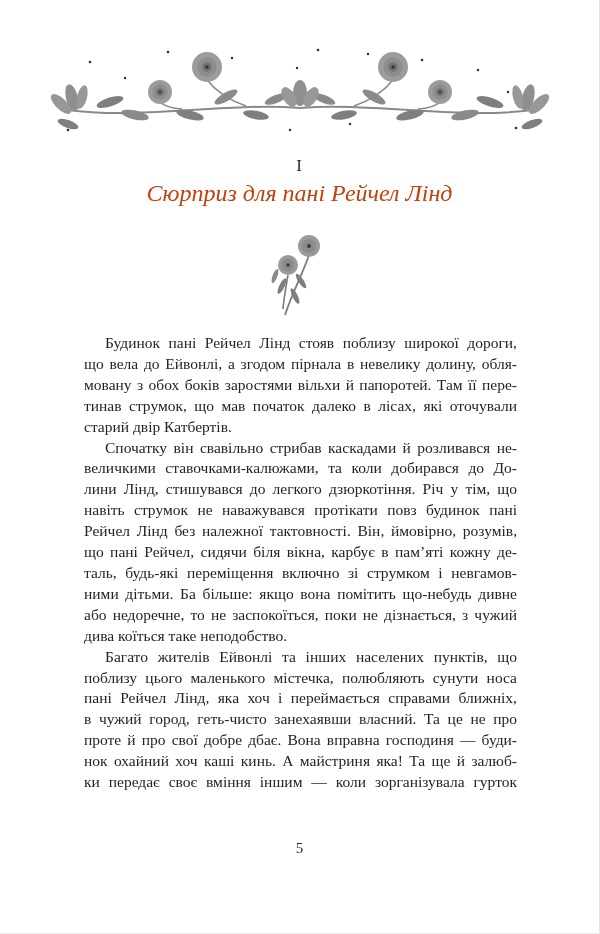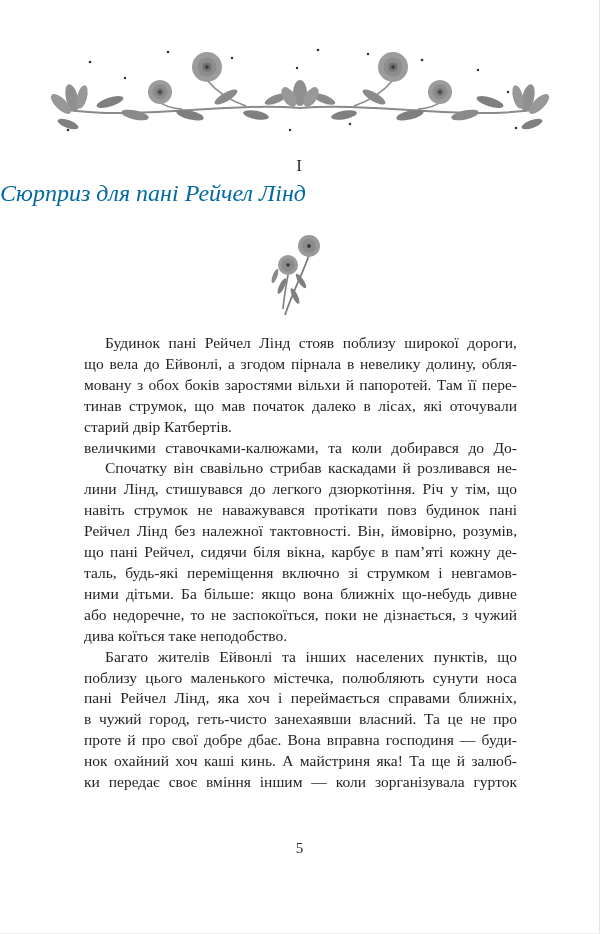--- a/index.html
+++ b/index.html
@@ -34,24 +34,24 @@
     text-align: center;
     font-size: 17px;
     letter-spacing: 1px;
     color: #2b2b2b;
   }
   .chapter-title {
     position: absolute;
     top: 180px;
     left: 0;
     width: 100%;
-    text-align: left;
+    text-align: center;
     font-style: italic;
     font-size: 24px;
-    color: #0369a1;
+    color: #c2410c;
   }
   .ornament-divider {
     position: absolute;
     left: 255px;
     top: 229px;
     width: 95px;
     height: 90px;
   }
   .body-text {
     position: absolute;
@@ -199,28 +199,28 @@
 
   <div class="body-text">
       <div class="paragraph">
         <div class="line first">Будинок пані Рейчел Лінд стояв поблизу широкої дороги,</div>
         <div class="line">що вела до Ейвонлі, а згодом пірнала в невелику долину, обля-</div>
         <div class="line">мовану з обох боків заростями вільхи й папоротей. Там її пере-</div>
         <div class="line">тинав струмок, що мав початок далеко в лісах, які оточували</div>
         <div class="line para-end">старий двір Катбертів.</div>
       </div>
       <div class="paragraph">
+        <div class="line first">Спочатку він свавільно стрибав каскадами й розливався не-</div>
         <div class="line">величкими ставочками-калюжами, та коли добирався до До-</div>
-        <div class="line first">Спочатку він свавільно стрибав каскадами й розливався не-</div>
         <div class="line">лини Лінд, стишувався до легкого дзюркотіння. Річ у тім, що</div>
         <div class="line">навіть струмок не наважувався протікати повз будинок пані</div>
         <div class="line">Рейчел Лінд без належної тактовності. Він, ймовірно, розумів,</div>
         <div class="line">що пані Рейчел, сидячи біля вікна, карбує в пам’яті кожну де-</div>
         <div class="line">таль, будь-які переміщення включно зі струмком і невгамов-</div>
-        <div class="line">ними дітьми. Ба більше: якщо вона ближніх що-небудь дивне</div>
+        <div class="line">ними дітьми. Ба більше: якщо вона помітить що-небудь дивне</div>
         <div class="line">або недоречне, то не заспокоїться, поки не дізнається, з чужий</div>
         <div class="line para-end">дива коїться таке неподобство.</div>
       </div>
       <div class="paragraph">
         <div class="line first">Багато жителів Ейвонлі та інших населених пунктів, що</div>
         <div class="line">поблизу цього маленького містечка, полюбляють сунути носа</div>
         <div class="line">пані Рейчел Лінд, яка хоч і переймається справами ближніх,</div>
         <div class="line">в чужий город, геть-чисто занехаявши власний. Та це не про</div>
         <div class="line">проте й про свої добре дбає. Вона вправна господиня — буди-</div>
         <div class="line">нок охайний хоч каші кинь. А майстриня яка! Та ще й залюб-</div>

